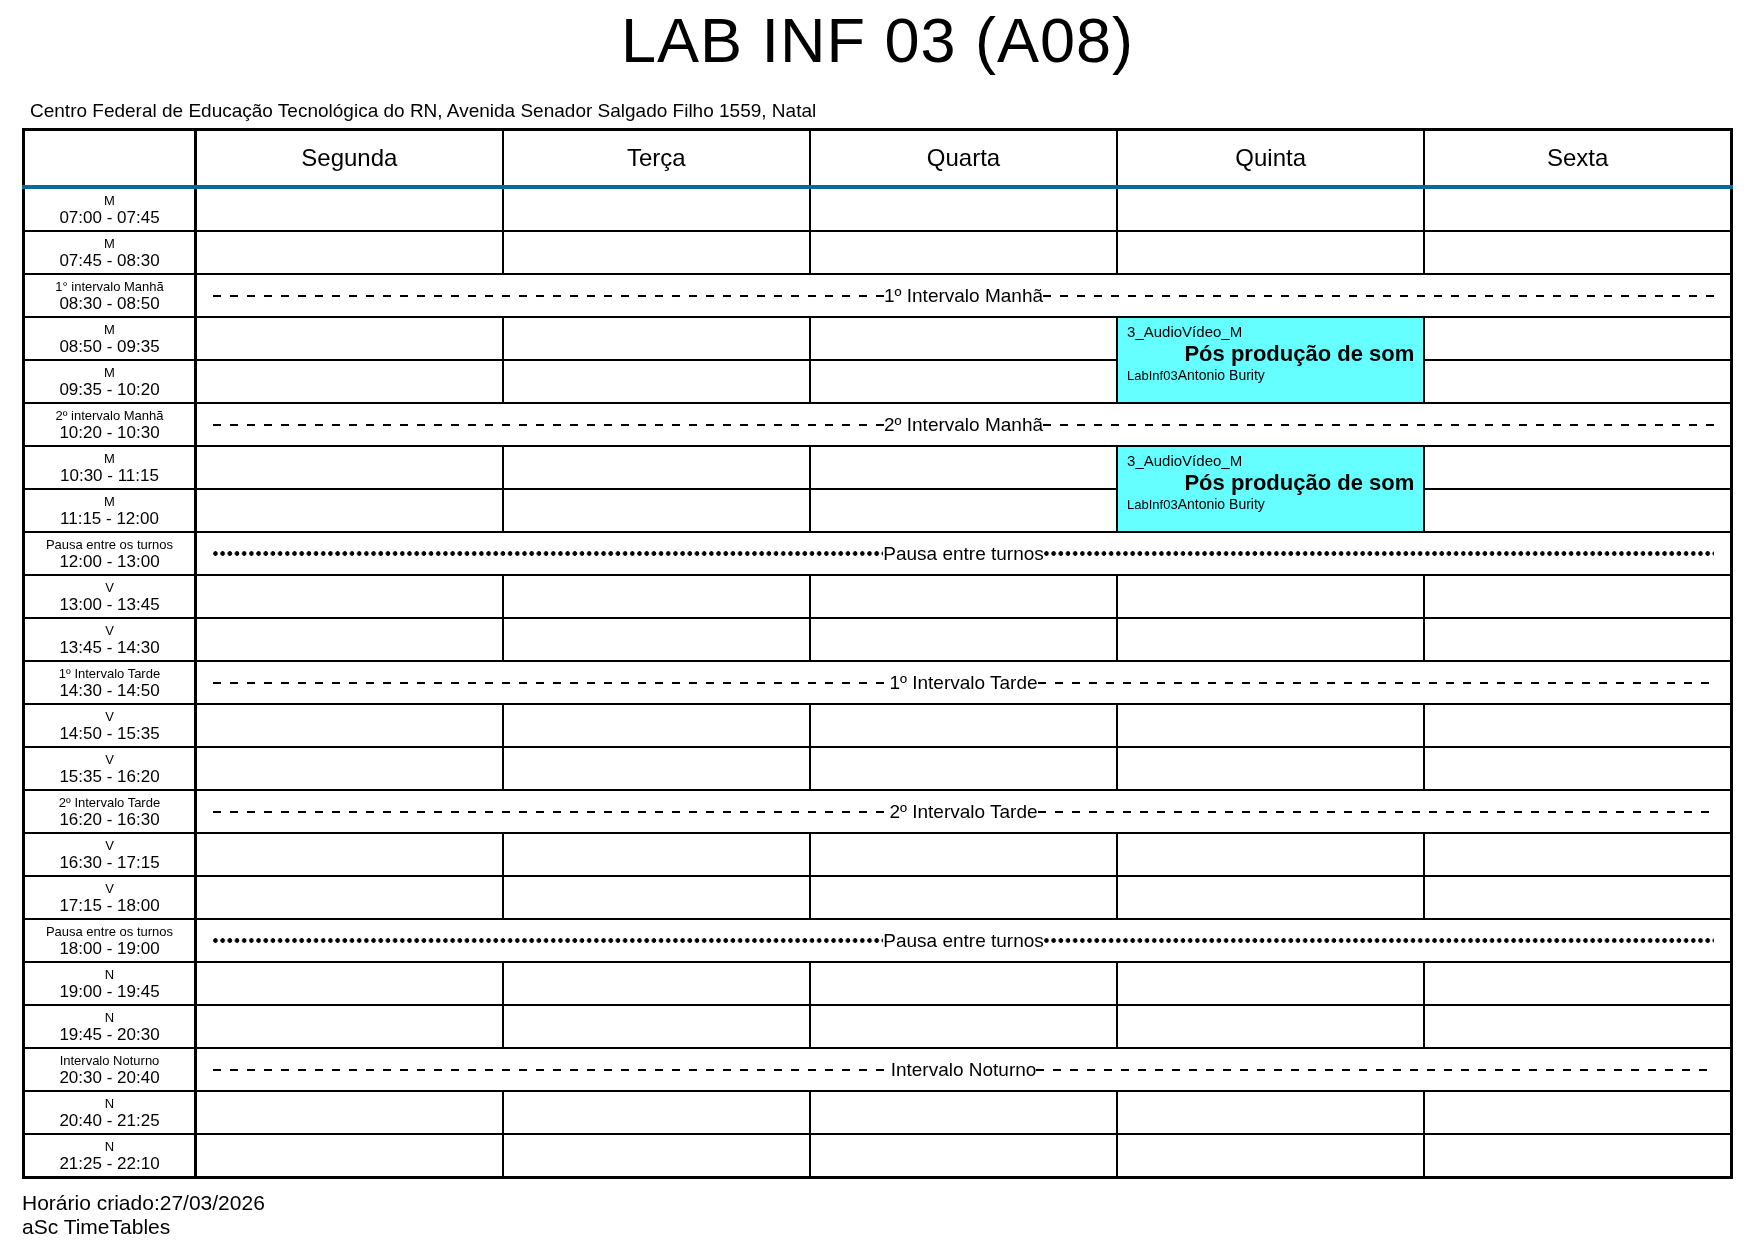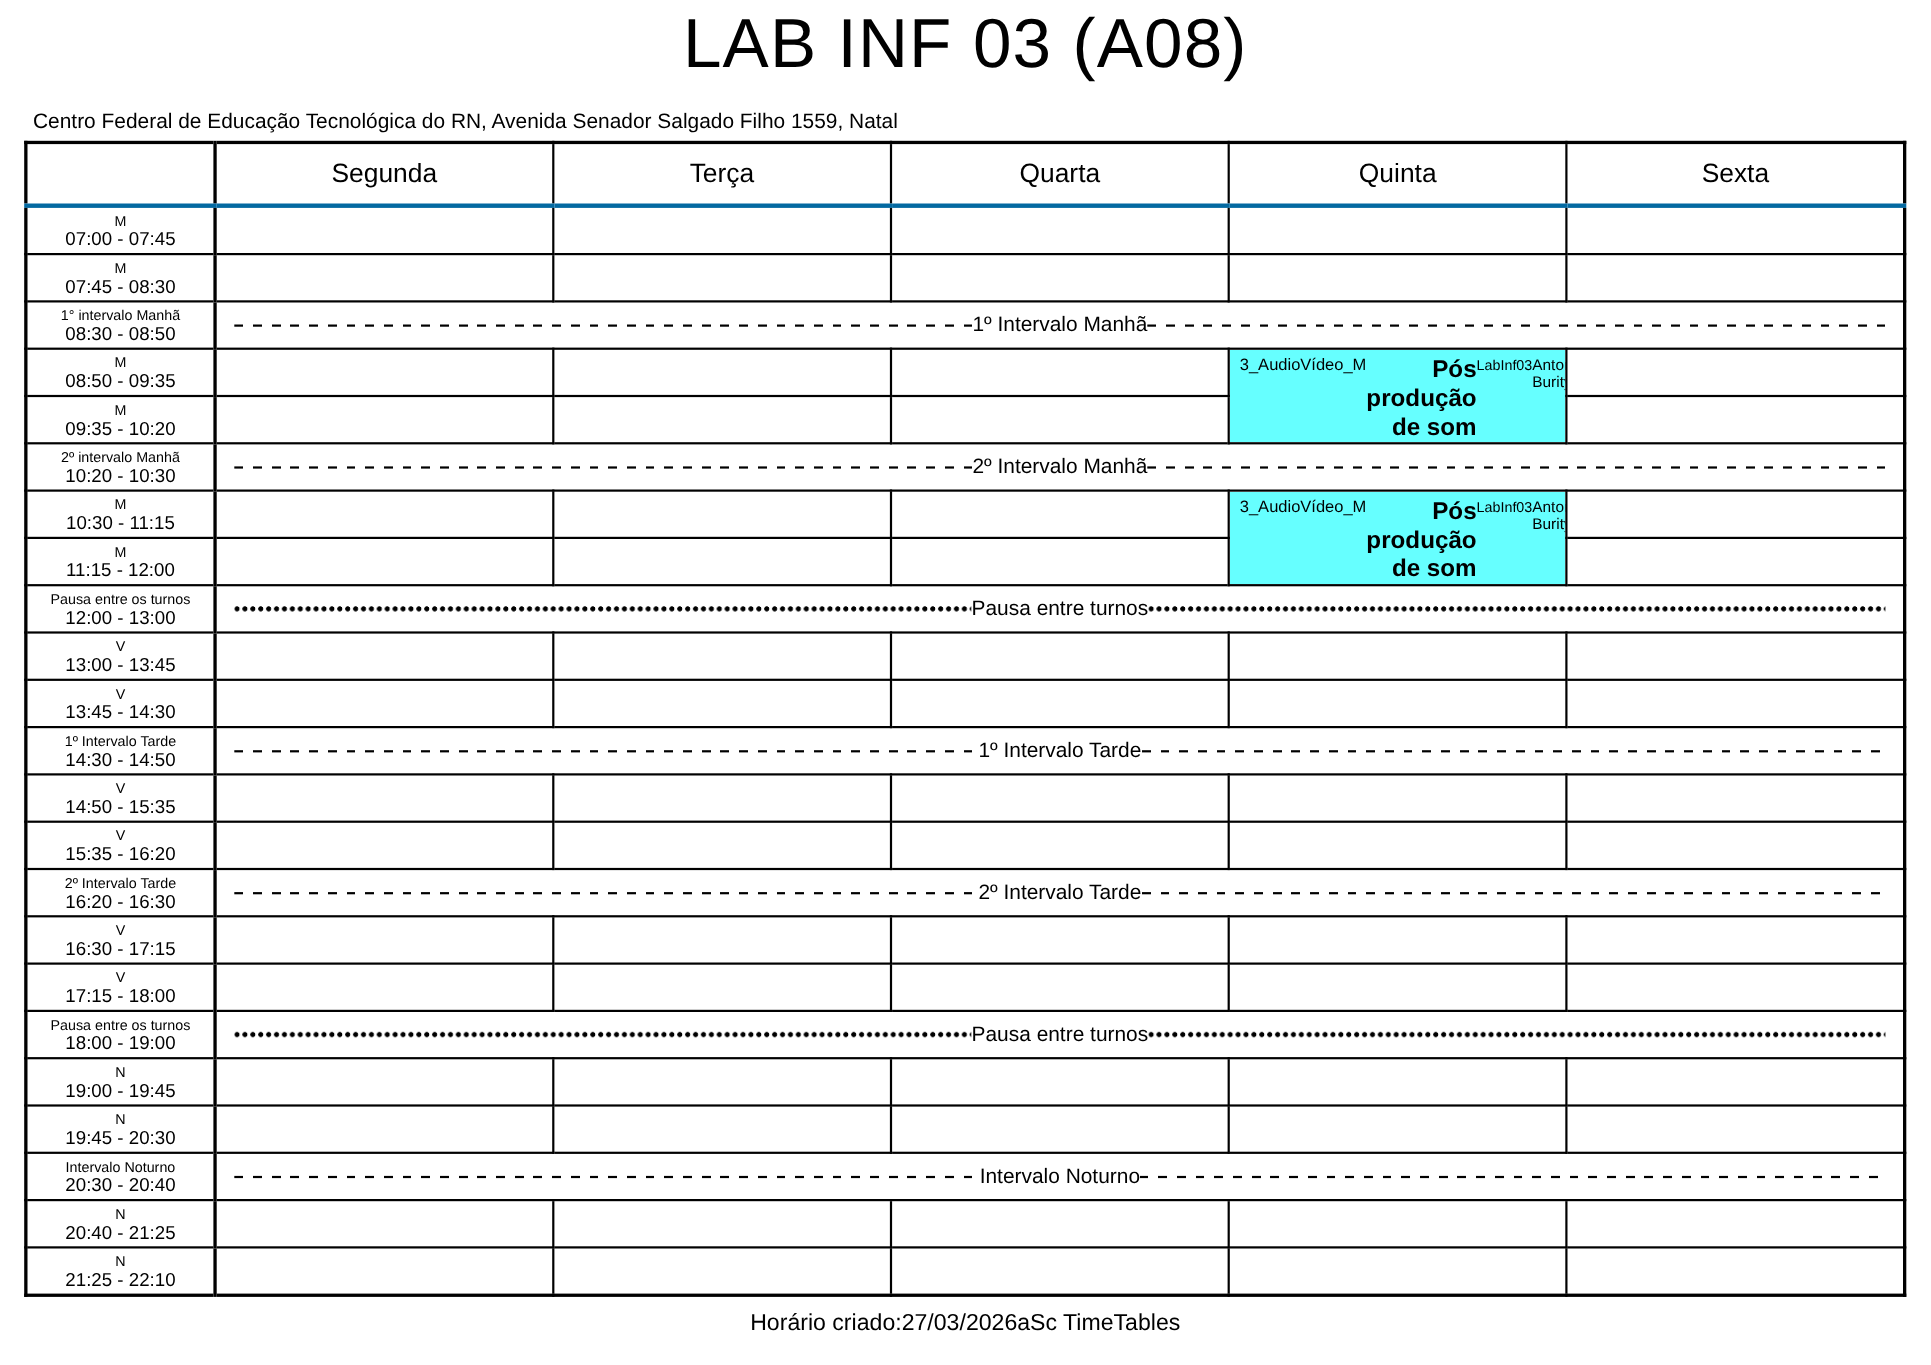--- a/index.html
+++ b/index.html
@@ -31,31 +31,31 @@
   .banner.dashed .line{background:repeating-linear-gradient(90deg,#000 0 8px,transparent 8px 17px)}
   .banner.dotted .line{
     height:5px;
     background-image:radial-gradient(circle at 2.5px 2.5px,#000 2px,transparent 2.6px);
     background-size:7.2px 5px;background-repeat:repeat-x;background-position:left center;
   }
   .banner-text{font-size:19px;white-space:nowrap}
   td.empty-cell{background:#fff}
   td.event-cell{background:#66FFFF;vertical-align:top}
   .ev{
-    display:flex;flex-direction:row;justify-content:space-between;
+    display:flex;flex-direction:column;justify-content:space-between;
     height:84px;box-sizing:border-box;padding:5px 9px 19px 9px;
   }
   .ev-name{font-size:15px;text-align:left}
   .ev-subject{font-size:22px;font-weight:700;text-align:right}
-  .ev-foot{display:flex;justify-content:space-between;align-items:baseline}
+  .ev-foot{display:flex;justify-content:flex-start;align-items:baseline}
   .ev-room{font-size:13px}
   .ev-teacher{font-size:14px}
   .footer{
     position:absolute;top:1191px;left:22px;width:1711px;
-    display:flex;justify-content:center;font-size:21px;
+    display:flex;justify-content:flex-start;font-size:21px;flex-direction:column;
   }
 </style>
 </head>
 <body>
 
 <div class="page">
   <h1 class="title" style="margin:0">LAB INF 03 (A08)</h1>
   <div class="subtitle">Centro Federal de Educação Tecnológica do RN, Avenida Senador Salgado Filho 1559, Natal</div>
 
   <table class="tt">

